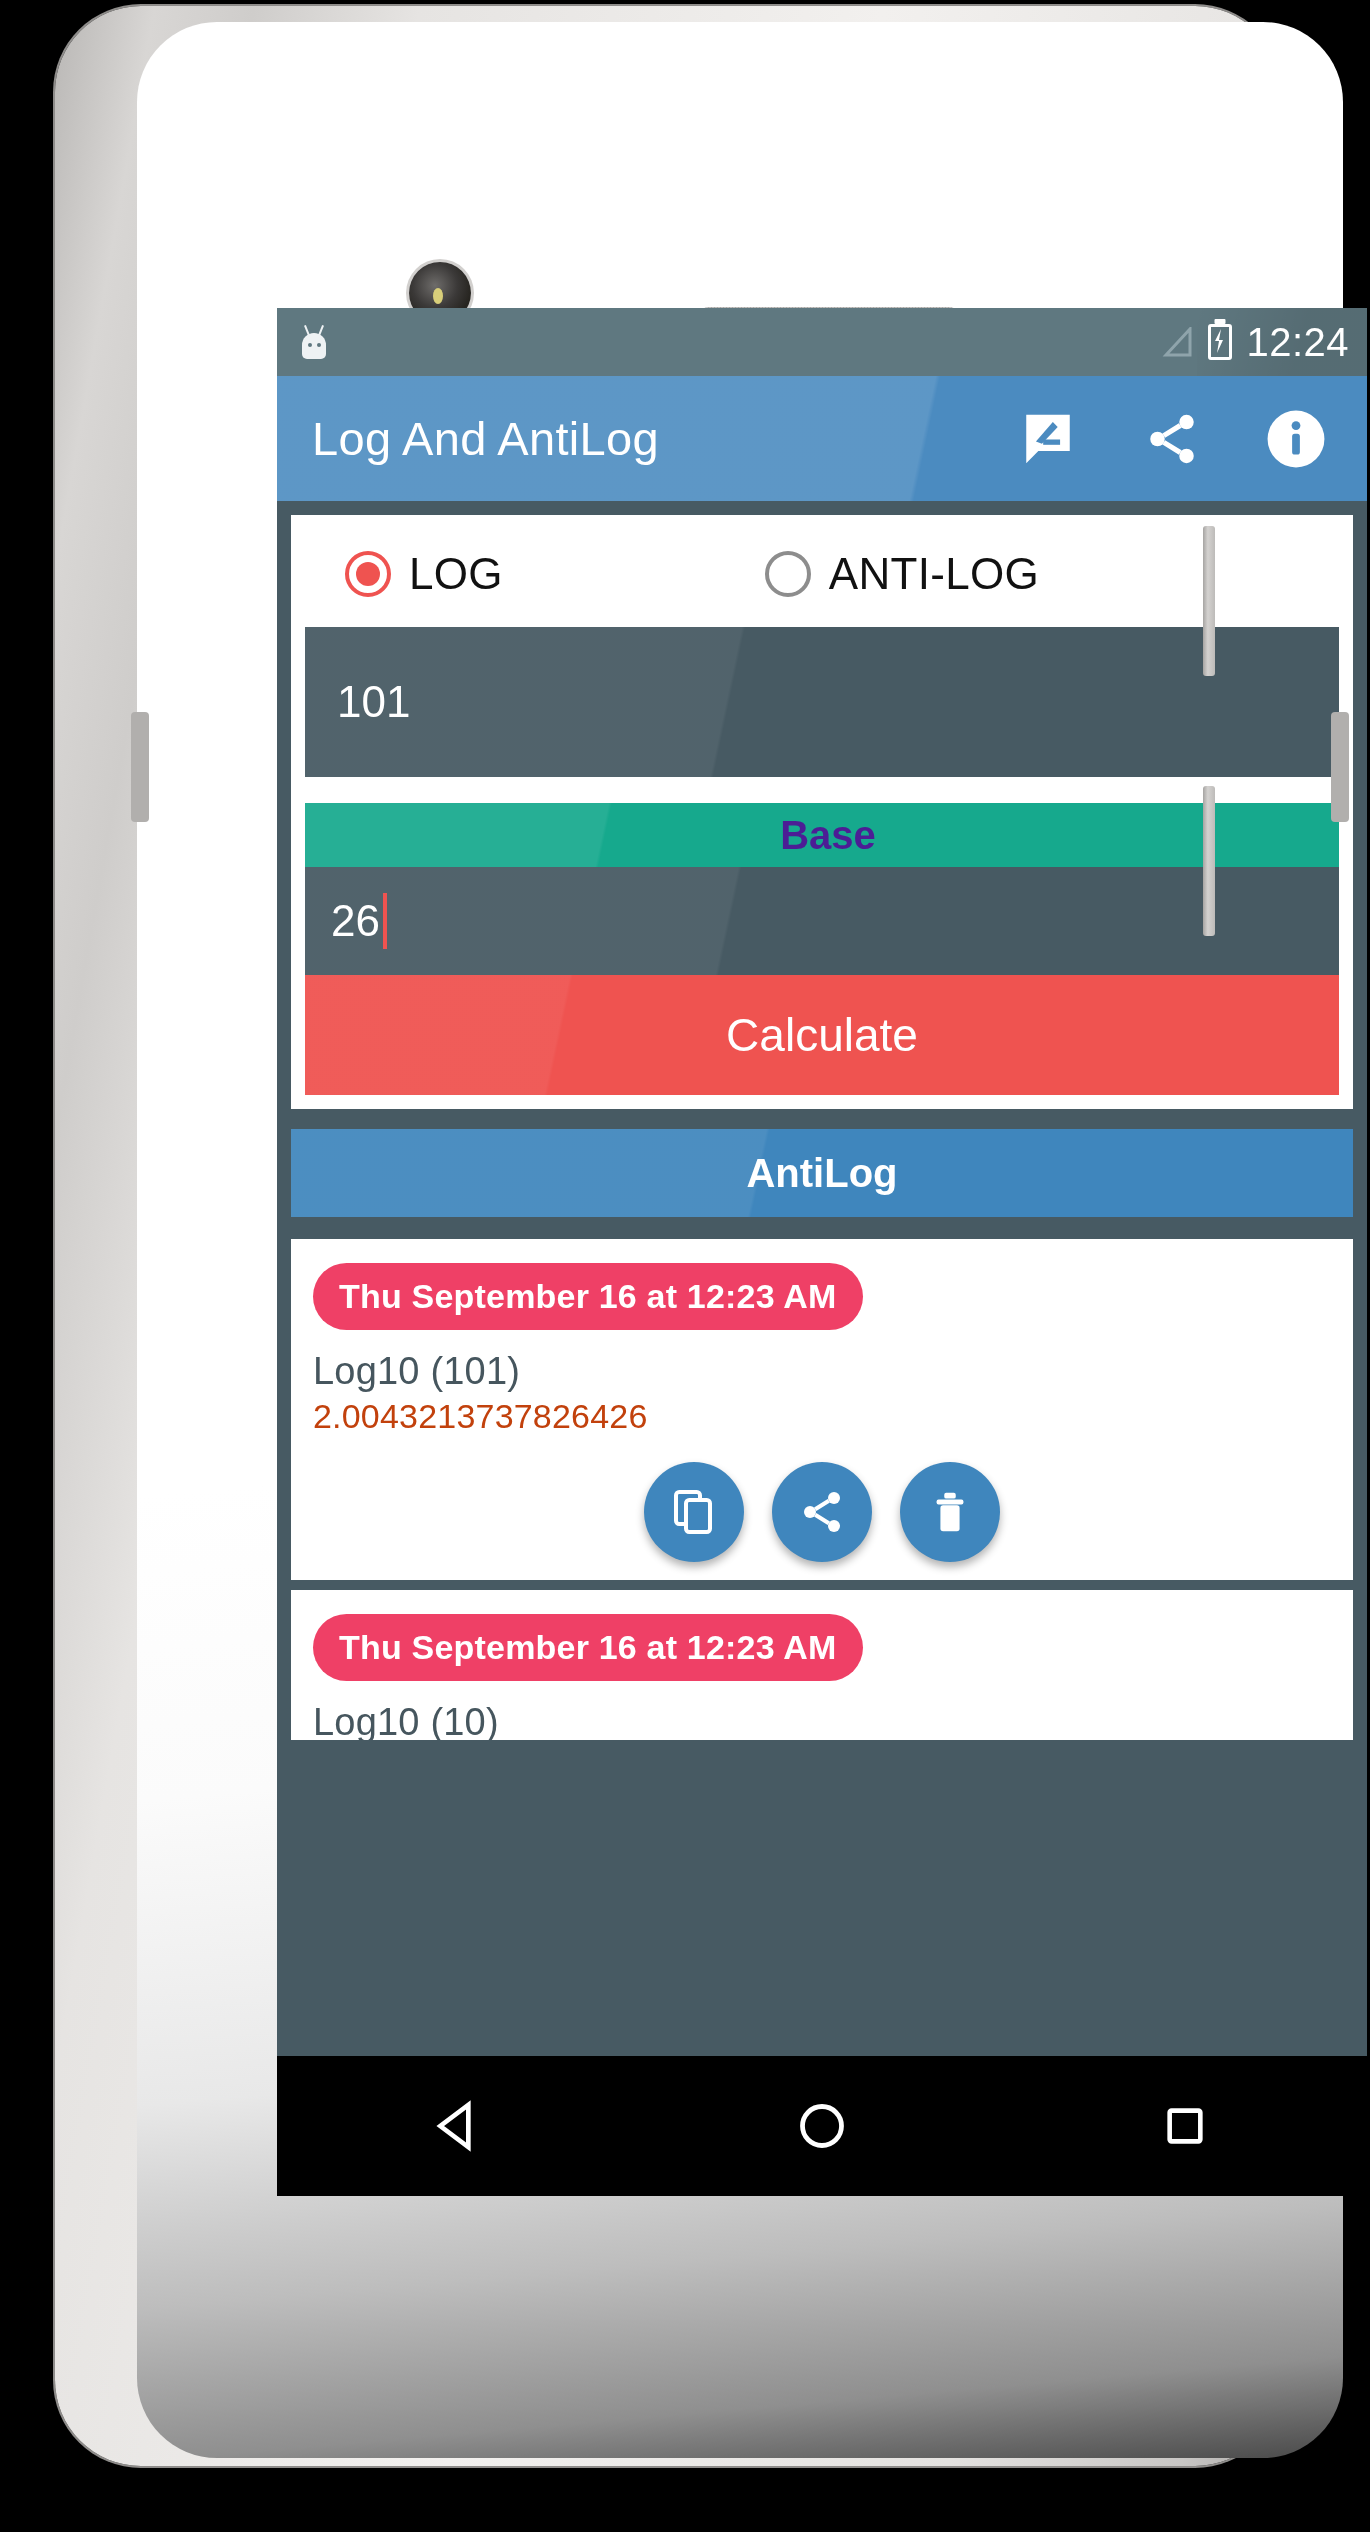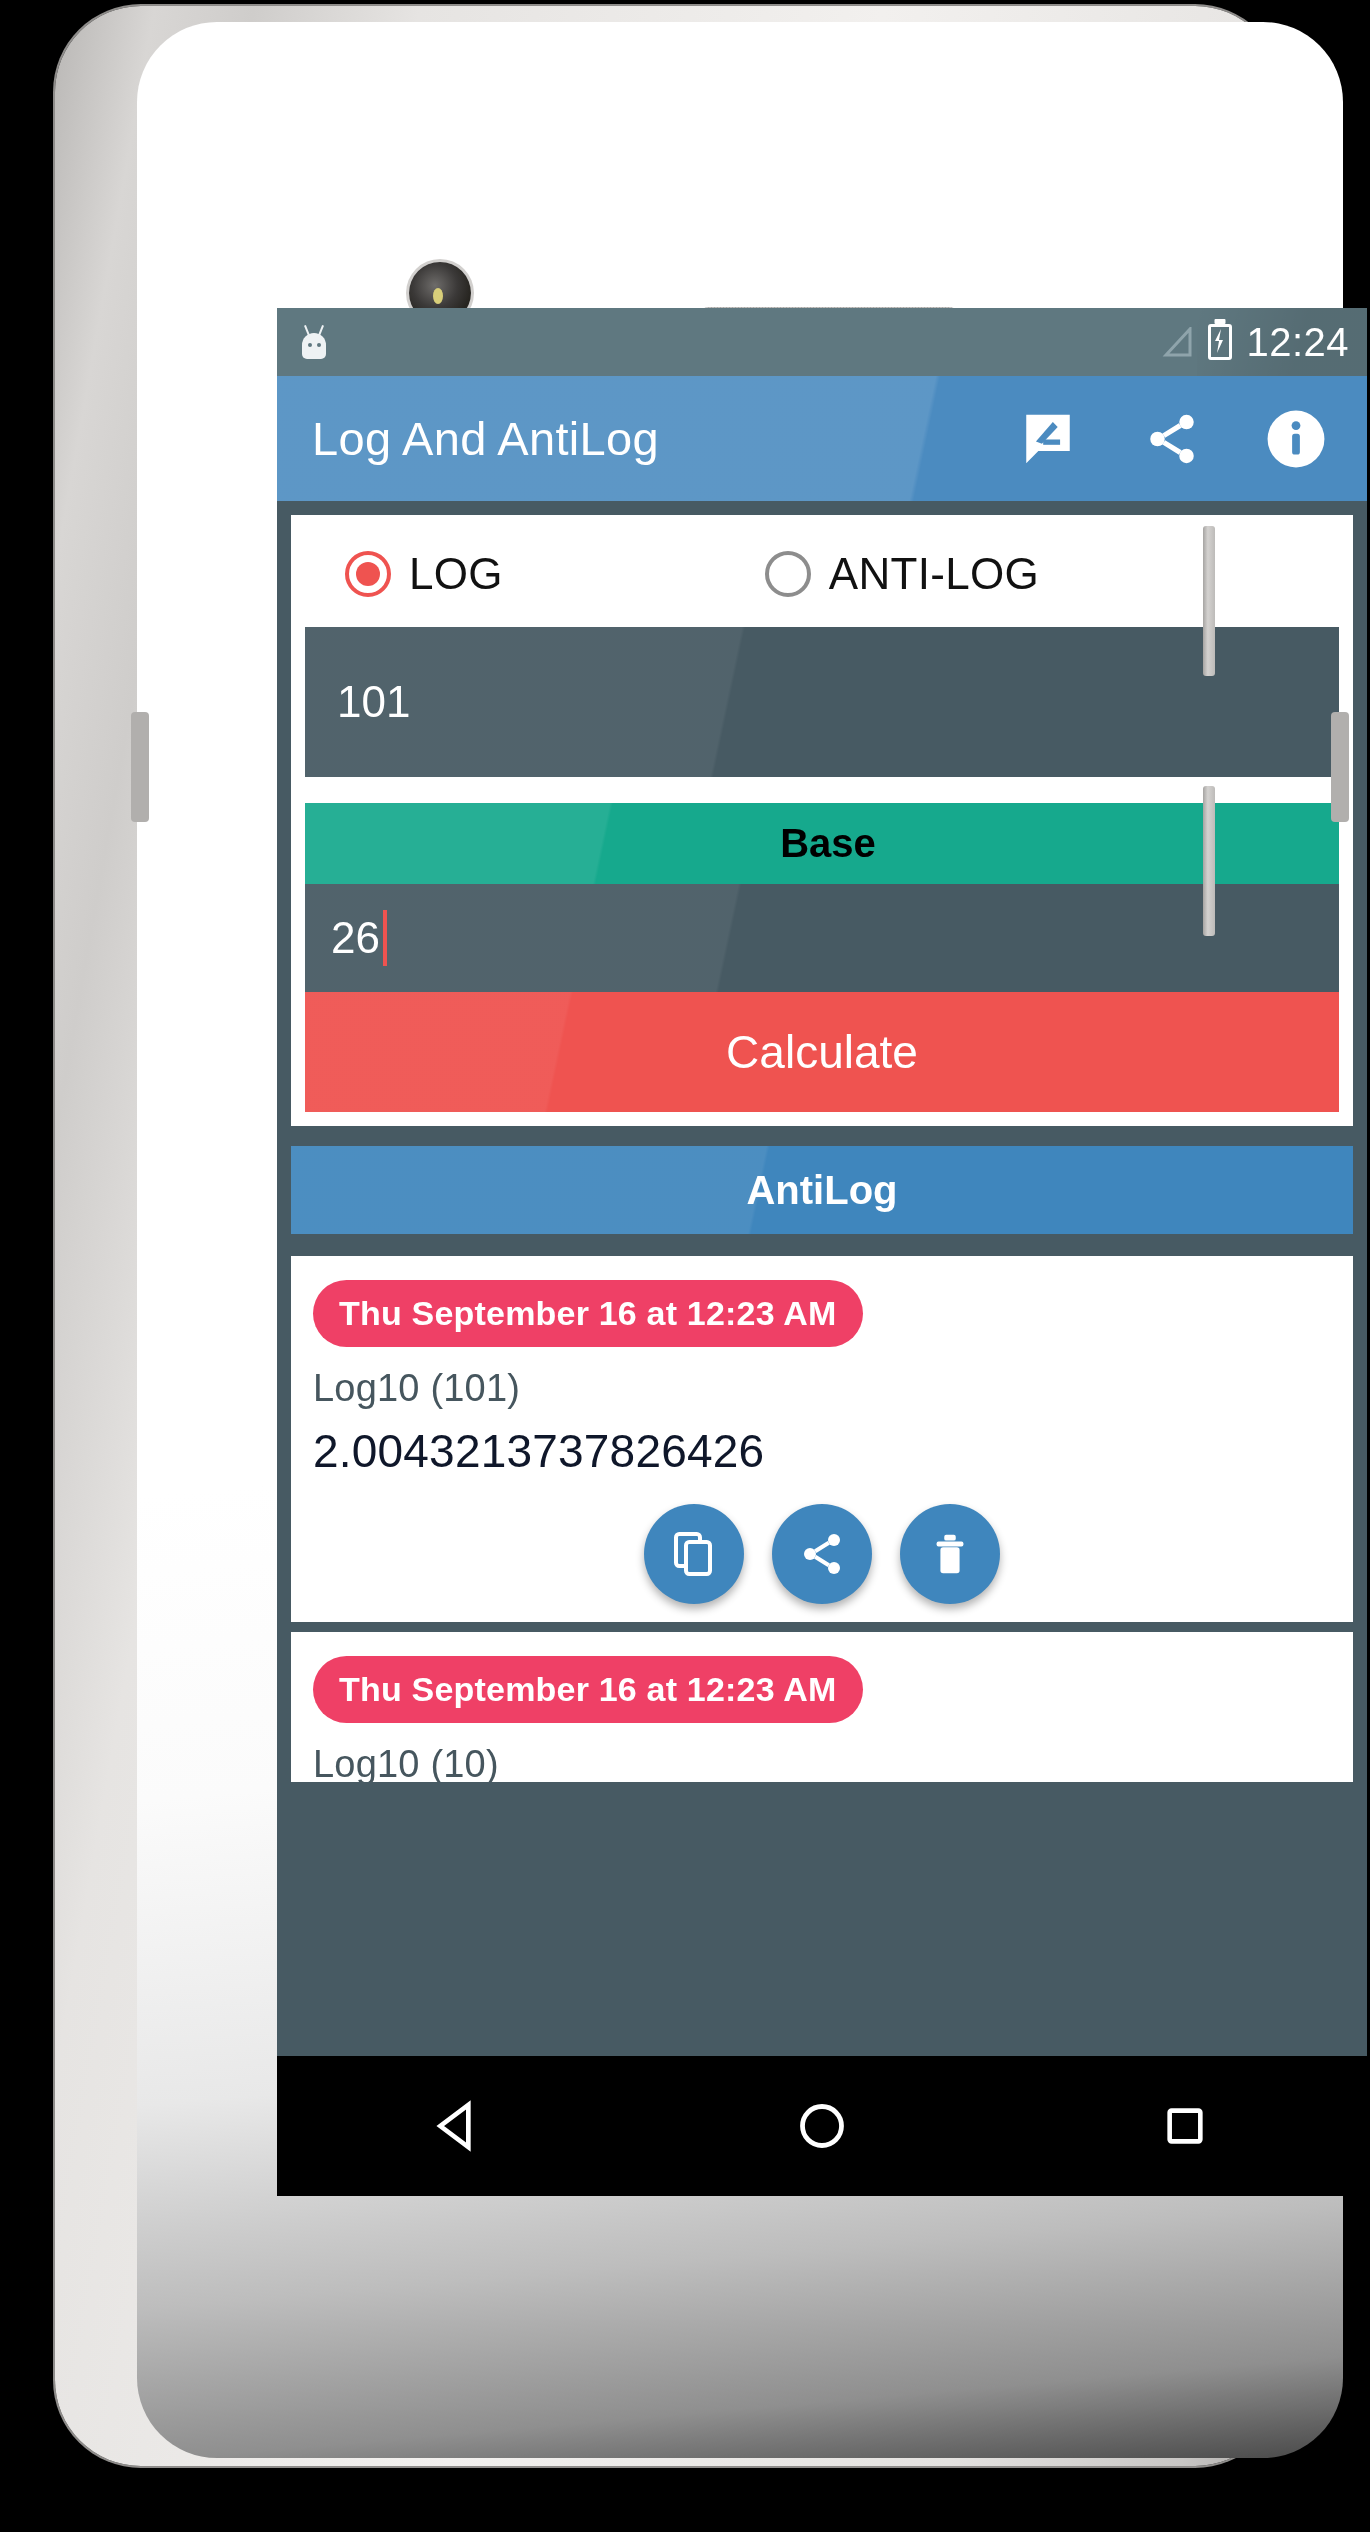--- a/index.html
+++ b/index.html
@@ -182,23 +182,23 @@
   }
   .value-input::after {
     content:""; position:absolute; left:0; top:0; width:100%; height:100%;
     background: linear-gradient(102deg, rgba(255,255,255,.055) 0%, rgba(255,255,255,.055) 41%, rgba(255,255,255,0) 41.3%);
     pointer-events:none;
   }
   .value-input span { position:relative; z-index:2; }
 
   .base-header {
     margin-top: 26px;
-    height: 81px;
+    height: 64px;
     background: #16a98d;
-    color:#000000; font-size: 40px; font-weight: 700;
+    color:#4c1d95; font-size: 40px; font-weight: 700;
     display:flex; align-items:center; justify-content:center;
     position:relative; overflow:hidden;padding-left:12px;
   }
   .base-header::after{
     content:""; position:absolute; left:0; top:0; width:100%; height:100%;
     background: linear-gradient(102deg, rgba(255,255,255,.07) 0%, rgba(255,255,255,.07) 29%, rgba(255,255,255,0) 29.3%);
   }
   .base-header span{ position:relative; z-index:2; }
 
   .base-row { display:flex; align-items:center; height: 98px; padding: 0 8px 0 22px; }
@@ -270,22 +270,22 @@
     font-size: 34px; font-weight: 700;
     padding: 14px 26px;
     border-radius: 40px;
     letter-spacing:.2px;
   }
   .expr {
     margin-top: 20px;
     font-size: 38px; color:#46565e; letter-spacing:.2px;
   }
   .result {
-    margin-top: 14px;
-    font-size: 46px; color:#0f172a; letter-spacing:.2px;
+    margin-top: 4px;
+    font-size: 34px; color:#c2410c; letter-spacing:.2px;
   }
   .fab-row { display:flex; justify-content:center; gap: 28px; margin-top: 26px; }
   .fab {
     width: 100px; height: 100px; border-radius:50%;
     background:#3f86bd;
     display:flex; align-items:center; justify-content:center;
     box-shadow: 0 5px 9px rgba(0,0,0,.30);
     cursor:pointer;
   }
 

